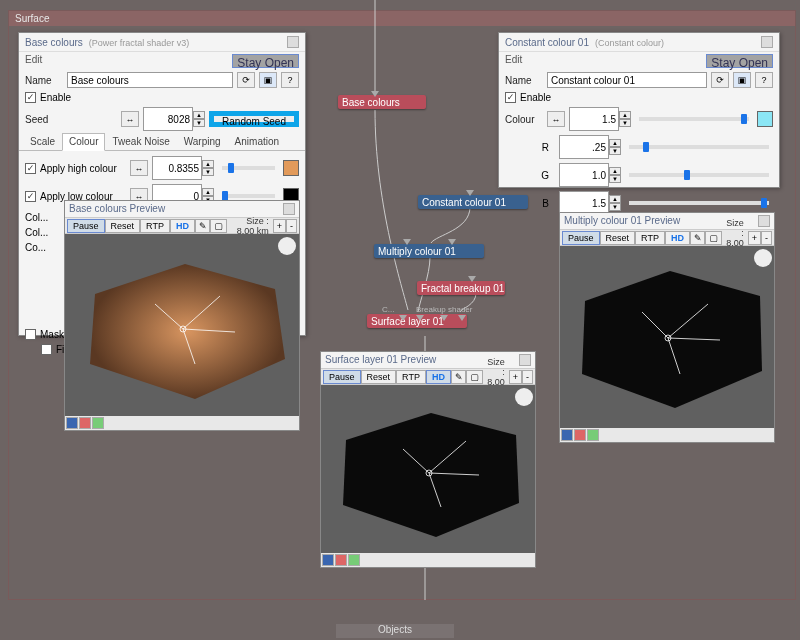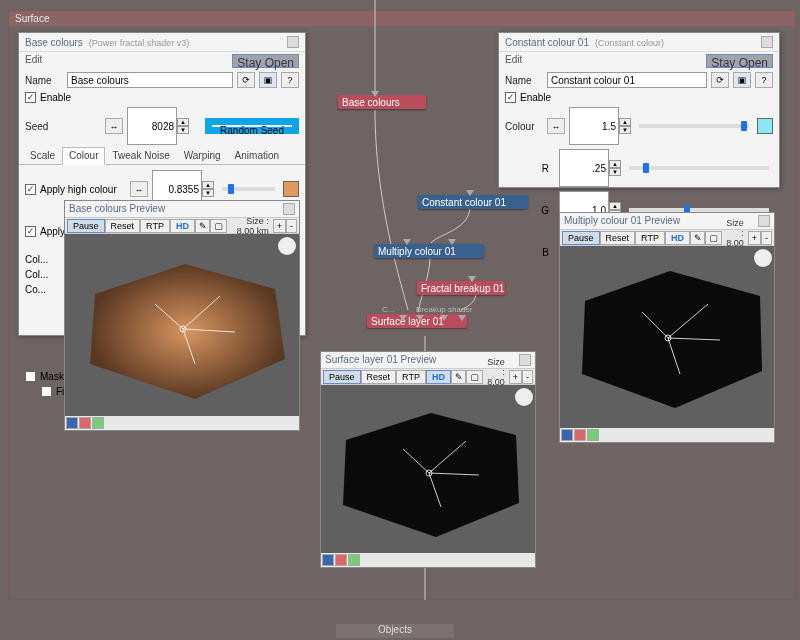--- a/index.html
+++ b/index.html
@@ -22,21 +22,21 @@
   .edit-label { color:#555; font-size:10px; }
   .stay-open { background:#a3a3a3; border:1px solid #6a8ad0; color:#335; padding:1px 4px; font-size:12px; height:14px; }
 
   .form-row { display:flex; align-items:center; padding:2px 6px; gap:4px; }
   .form-label { font-size:10px; color:#222; width:38px; }
   .text-input { border:1px solid #999; background:#fff; height:16px; padding:0 3px; font-size:10px; flex:1; }
   .small-btn { width:18px; height:16px; border:1px solid #aaa; background:#eee; display:flex; align-items:center; justify-content:center; font-size:9px; }
   .checkbox { width:11px; height:11px; border:1px solid #666; background:#fff; display:inline-flex; align-items:center; justify-content:center; }
   .checked::after { content:"✓"; font-size:9px; color:#333; line-height:1; }
   .spinner { display:flex; align-items:center; }
-  .spinner input { width:50px; height:16px; border:1px solid #999; font-size:10px; padding:18px 2px; text-align:right; }
+  .spinner input { width:50px; height:16px; border:1px solid #999; font-size:10px; padding:11px 2px; text-align:right; }
   .spinner-btns { display:flex; flex-direction:column; }
   .spinner-btns div { width:12px; height:8px; border:1px solid #999; background:#eee; font-size:6px; line-height:6px; text-align:center; }
 
   .tabs { display:flex; border-bottom:1px solid #bbb; padding:0 4px; }
   .tab { padding:2px 6px; font-size:10px; color:#444; border:1px solid transparent; }
   .tab.active { background:#fff; border:1px solid #bbb; border-bottom:1px solid #fff; margin-bottom:-1px; }
 
   .swatch { width:16px; height:16px; border:1px solid #666; }
   .slider { flex:1; height:4px; background:#ddd; position:relative; margin:0 4px; }
   .thumb { position:absolute; width:6px; height:10px; background:#1a73e8; top:-3px; border-radius:1px; }
@@ -128,21 +128,21 @@
     <span class="form-label">Seed</span>
     <div style="flex:1"></div>
     <div class="small-btn">↔</div>
     <div class="spinner">
         <input value="8028" style="">
         <div class="spinner-btns">
           <div>▲</div>
           <div>▼</div>
         </div>
       </div>
-    <button style="height:16px;border:7px solid #0ea5e9;background:#eee;padding:0 8px;font-size:10px;margin-left:12px">Random Seed</button>
+    <button style="height:16px;border:5px solid #0ea5e9;background:#eee;padding:0 8px;font-size:10px;margin-left:0">Random Seed</button>
   </div>
   <div class="tabs">
     <div class="tab">Scale</div>
     <div class="tab active">Colour</div>
     <div class="tab">Tweak Noise</div>
     <div class="tab">Warping</div>
     <div class="tab">Animation</div>
   </div>
   <div class="form-row" style="padding-top:5px">
     <span class="checkbox checked"></span>

